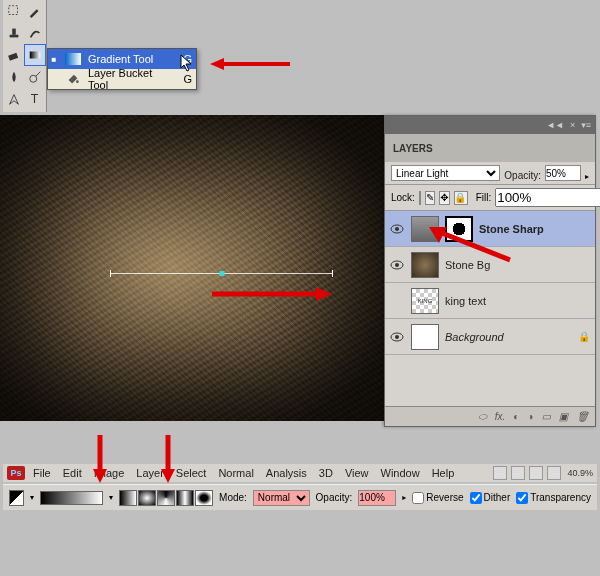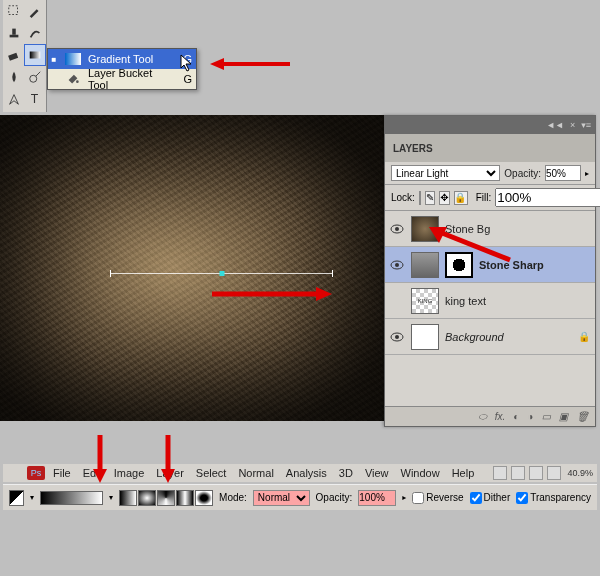--- a/index.html
+++ b/index.html
@@ -33,21 +33,21 @@
   .guide { position: absolute; top: 158px; left: 110px; width: 223px; height: 1px; background: rgba(255,255,255,.8); }
   .guide::before, .guide::after { content:""; position:absolute; top:-3px; width:1px; height:7px; background:#fff; }
   .guide::before{ left:0; } .guide::after{ right:0; }
   .guide-mid { position:absolute; left:50%; top:-2px; width:5px; height:5px; background:#3dd; transform:translateX(-50%); }
 
   
   .layers-panel { position: absolute; left: 384px; top: 115px; width: 212px; height: 312px; background: #d6d3ce; border: 1px solid #666; box-shadow: -1px 0 3px rgba(0,0,0,.3); display:flex; flex-direction:column; }
   .lp-head { background: #6a6a6a; height: 18px; display:flex; justify-content:flex-end; align-items:center; padding:0 4px; gap:6px; }
   .lp-head span { color:#ccc; font-size:9px; }
   .lp-tab { height: 28px; background:#b8b6b0; display:flex; align-items:center; padding:0 8px; font-size:10px; font-weight:bold; color:#333; text-transform:uppercase; }
-  .lp-opts { display:flex; align-items:center; padding:3px 6px; gap:4px; border-bottom:1px solid #999; }
+  .lp-opts { display:flex; align-items:flex-end; padding:3px 6px; gap:4px; border-bottom:1px solid #999; }
   .lp-opts select, .lp-opts input { font-size:10px; height:16px; border:1px solid #888; background:#fff; }
   .lp-opts .lbl { font-size:10px; color:#222; }
   .lp-opts .val { width:36px; }
   .lp-lock { display:flex; align-items:center; padding:3px 6px; gap:4px; border-bottom:1px solid #999; font-size:10px; }
   .lp-lock .mini { width:14px; height:14px; border:1px solid #888; background:#eee; }
   .lp-body { flex:1; background:#d6d3ce; overflow:hidden; }
   .layer-row { display:flex; align-items:center; height:36px; border-bottom:1px solid #aaa; padding:0 4px; gap:6px; }
   .layer-row.sel { background:#a8b8e0; }
   .eye { width:16px; height:16px; display:flex; align-items:center; justify-content:center; }
   .thumb { width:28px; height:26px; border:1px solid #666; background:#fff; }
@@ -58,21 +58,21 @@
      linear-gradient(45deg,#ccc 25%,transparent 25%,transparent 75%,#ccc 75%),
      linear-gradient(45deg,#ccc 25%,#fff 25%,#fff 75%,#ccc 75%);
      background-size:8px 8px; background-position:0 0,4px 4px; }
   .thumb.white { background:#fff; }
   .lname { font-size:11px; color:#222; }
   .lname.bold { font-weight:bold; }
   .lp-foot { height:20px; background:#c8c5bf; border-top:1px solid #888; display:flex; align-items:center; justify-content:flex-end; gap:8px; padding:0 6px; color:#555; font-size:10px; font-style:italic; }
 
   
   .menubar { position:absolute; left:3px; top:464px; width:594px; height:18px; background:#d6d3ce; display:flex; align-items:center; gap:4px; padding:0 4px; font-size:11px; }
-  .menubar .ps { width:18px; height:14px; background:#b91c1c; color:#8cf; font-size:9px; display:flex; align-items:center; justify-content:center; border-radius:2px; font-weight:normal;margin-left:20px; }
+  .menubar .ps { width:18px; height:14px; background:#b91c1c; color:#8cf; font-size:9px; display:flex; align-items:center; justify-content:center; border-radius:2px; font-weight:bold; }
   .menubar .mi { padding:0 4px; color:#222; }
   .menubar .mini-ic { width:14px; height:14px; border:1px solid #999; background:#ddd; }
   .menubar .zoom { font-size:9px; color:#333; margin-left:2px; }
 
   .optbar { position:absolute; left:3px; top:484px; width:594px; height:26px; background:#d6d3ce; border-top:1px solid #eee; display:flex; align-items:center; gap:6px; padding:0 6px; font-size:10px; }
   .grad-swatch { width:18px; height:16px; background:linear-gradient(135deg,#000 50%,#fff 50%); border:1px solid #666; }
   .grad-bar { width:78px; height:14px; background:linear-gradient(90deg,#000,#fff); border:1px solid #666; }
   .grad-type { display:flex; gap:1px; }
   .gt { width:18px; height:16px; border:1px solid #666; }
   .gt.lin{ background:linear-gradient(90deg,#000,#fff);} 
@@ -223,40 +223,40 @@
     <span class="mini"></span>
     <span class="mini">✎</span>
     <span class="mini">✥</span>
     <span class="mini">🔒</span>
     <span style="flex:1"></span>
     <span>Fill:</span>
     <input class="val" value="100%" style="">
 
   </div>
   <div class="lp-body">
-    <div class="layer-row">
-      <span class="eye">
-          <svg width="14" height="10" viewBox="0 0 14 10">
-            <ellipse cx="7" cy="5" rx="6" ry="4" fill="none" stroke="#333"></ellipse>
-            <circle cx="7" cy="5" r="2" fill="#333"></circle>
-          </svg>
-        </span>
-      <div class="thumb stone"></div>
-      <span class="lname">Stone Bg</span>
-    </div>
     <div class="layer-row sel">
       <span class="eye">
           <svg width="14" height="10" viewBox="0 0 14 10">
             <ellipse cx="7" cy="5" rx="6" ry="4" fill="none" stroke="#333"></ellipse>
             <circle cx="7" cy="5" r="2" fill="#333"></circle>
           </svg>
         </span>
       <div class="thumb gray"></div>
       <div class="thumb mask"></div>
       <span class="lname bold">Stone Sharp</span>
+    </div>
+    <div class="layer-row">
+      <span class="eye">
+          <svg width="14" height="10" viewBox="0 0 14 10">
+            <ellipse cx="7" cy="5" rx="6" ry="4" fill="none" stroke="#333"></ellipse>
+            <circle cx="7" cy="5" r="2" fill="#333"></circle>
+          </svg>
+        </span>
+      <div class="thumb stone"></div>
+      <span class="lname">Stone Bg</span>
     </div>
     <div class="layer-row">
       <span class="eye"></span>
       <div class="thumb checker" style="display:flex;align-items:center;justify-content:center;font-size:6px;color:#333">KING</div>
       <span class="lname">king text</span>
     </div>
     <div class="layer-row">
       <span class="eye">
           <svg width="14" height="10" viewBox="0 0 14 10">
             <ellipse cx="7" cy="5" rx="6" ry="4" fill="none" stroke="#333"></ellipse>

